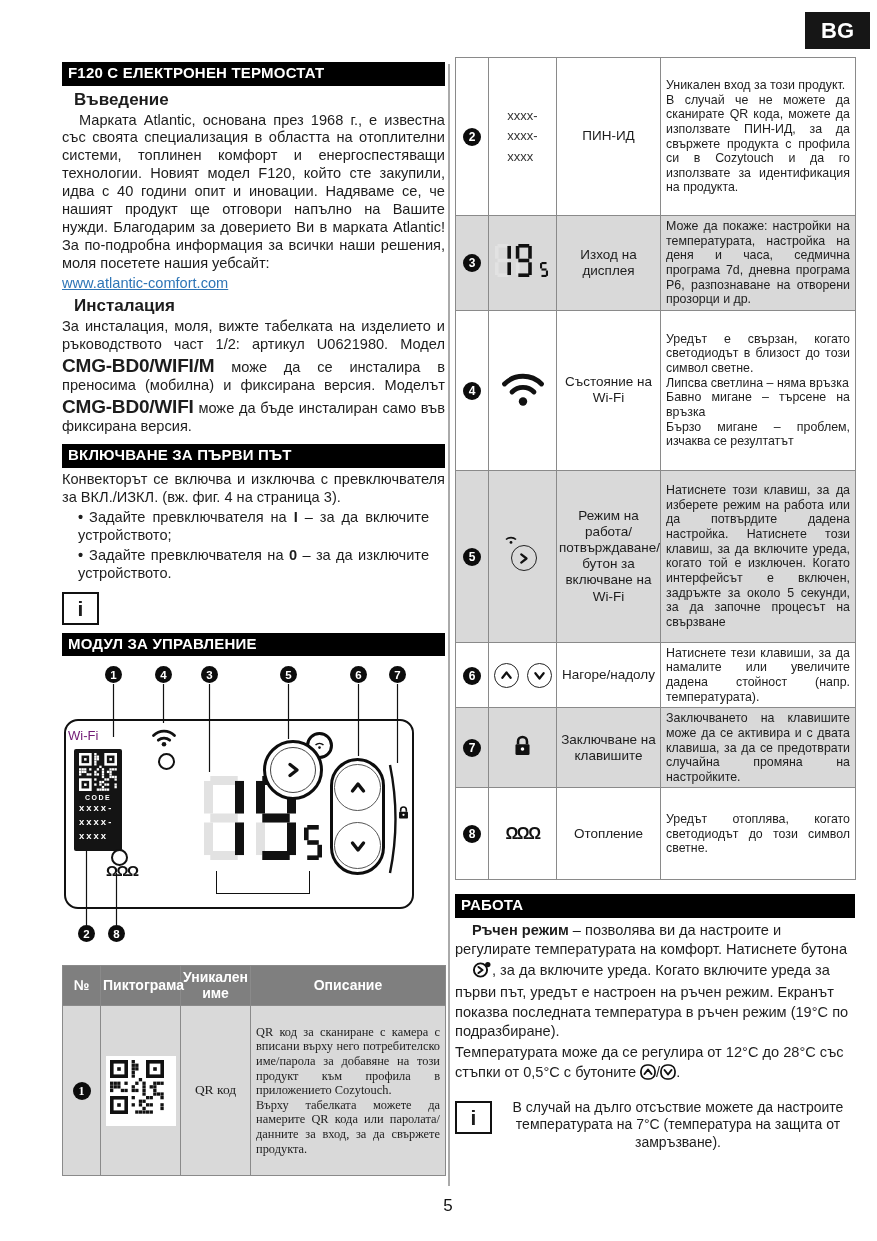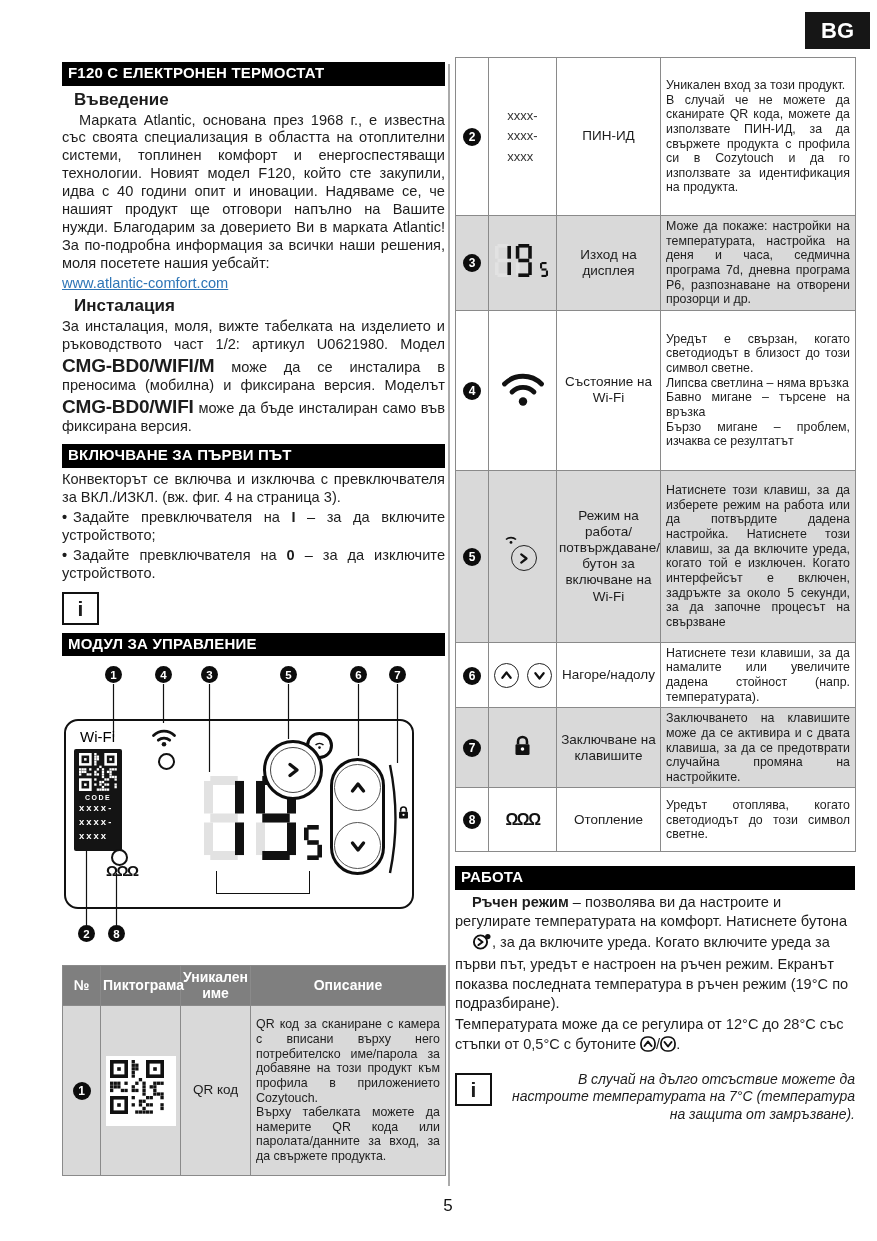--- a/index.html
+++ b/index.html
@@ -13,39 +13,39 @@
   .col-left{position:absolute;left:62px;top:62px;width:383px;}
   .col-right{position:absolute;left:455px;top:57px;width:400px;}
   
   .band{background:#000;color:#fff;font-weight:bold;font-size:15px;line-height:1.1;
         padding:3px 6px 4px;margin:0 0 3px 0;letter-spacing:.2px;}
   .subhead{font-size:17px;font-weight:bold;margin:4px 0 2px 12px;}
   p.body{font-size:14.6px;line-height:1.23;text-align:justify;margin:1px 0;}
   p.indent{text-indent:17px;}
   a.link{color:#2e75b6;text-decoration:underline;font-size:14.6px;}
   .model{font-size:19px;font-weight:bold;letter-spacing:-.2px;}
-  ul.plain{list-style:none;margin:2px 0;padding:0;}
+  ul.plain{list-style:none;margin:2px 16px;padding:0;}
   ul.plain li{font-size:14.6px;line-height:1.23;text-align:justify;margin:2px 0;}
   .bullet-dot{font-weight:bold;margin-right:6px;}
   .infobox{display:flex;gap:9px;margin:7px 0 8px 0;}
   .info-icon{flex:none;width:33px;height:29px;border:2.6px solid #111;display:flex;align-items:center;
              justify-content:center;font-weight:bold;font-size:21px;line-height:1;margin-top:2px;}
   .infobox .txt{font-size:14px;line-height:1.23;text-align:justify;}
-  .infobox .txt.ragged{text-align:right;font-style:italic;}
+  .infobox .txt.ragged{text-align:center;}
   
   .diagram{position:relative;height:300px;margin:2px 0 6px 0;}
   .co{position:absolute;width:17px;height:17px;border-radius:50%;background:#0c0c0c;color:#fff;
       font-size:11.5px;font-weight:bold;display:flex;align-items:center;justify-content:center;z-index:4;}
   .co1{left:43px;top:7px;} .co4{left:93px;top:7px;} .co3{left:139px;top:7px;}
   .co5{left:218px;top:7px;} .co6{left:288px;top:7px;} .co7{left:327px;top:7px;}
   .co2{left:16px;top:266px;} .co8{left:46px;top:266px;}
   .lines{position:absolute;left:0;top:0;z-index:2;pointer-events:none;}
   .panel{position:absolute;left:2px;top:60px;width:346px;height:186px;border:2.6px solid #111;
          border-radius:14px;background:transparent;}
-  .wifi-word{position:absolute;left:14px;top:7px;font-size:15px;color:#000000;z-index:3;}
+  .wifi-word{position:absolute;left:2px;top:7px;font-size:13px;color:#701a75;z-index:3;}
   .qr-label{position:absolute;left:8px;top:28px;width:48px;height:102px;background:#141414;
             border-radius:2px;z-index:3;display:flex;flex-direction:column;align-items:center;padding-top:4px;box-sizing:border-box;}
   .qr-label .qr-box{width:38px;height:38px;}
   .qr-label .code-word{color:#fff;font-size:7px;font-weight:bold;letter-spacing:1.5px;margin-top:3px;}
   .qr-label .code-line{color:#fff;font-size:9.5px;font-weight:bold;letter-spacing:2px;line-height:1.45;align-self:flex-start;padding-left:5px;}
   .wifi-glyph{position:absolute;left:84px;top:5px;z-index:3;}
   .led{position:absolute;border:2px solid #111;border-radius:50%;background:#fff;z-index:3;}
   .led-wifi{left:92px;top:32px;width:13px;height:13px;}
   .led-heat{left:45px;top:128px;width:13px;height:13px;}
   .heat-glyph{position:absolute;left:40px;top:141px;z-index:3;font-weight:bold;font-size:15px;
@@ -77,30 +77,30 @@
   td.c-pic{text-align:center;}
   td.c-name{text-align:center;font-size:13.5px;line-height:1.2;padding:2px;}
   td.c-desc{font-size:12.4px;line-height:1.18;text-align:justify;padding:3px 5px;}
   .pre{white-space:pre-line;}
   tr.gray td{background:#d9d9d9;}
   tr.white td{background:#fff;}
   .num-badge{display:inline-flex;width:18px;height:18px;border-radius:50%;background:#0c0c0c;color:#fff;
              font-size:12px;font-weight:bold;align-items:center;justify-content:center;}
   
   .t-left col.c1{width:38px;} .t-left col.c2{width:80px;} .t-left col.c3{width:70px;} .t-left col.c4{width:195px;}
-  .t-left td{height:170px;}
+  .t-left td{height:170px;font-family:Liberation Serif, serif;}
   
   .t-right col.c1{width:33px;} .t-right col.c2{width:68px;} .t-right col.c3{width:104px;} .t-right col.c4{width:195px;}
   .t-right tr:nth-child(1) td{height:158px;margin-left:8px;}
   .t-right tr:nth-child(2) td{height:72px;}
   .t-right tr:nth-child(3) td{height:160px;}
   .t-right tr:nth-child(4) td{height:172px;}
   .t-right tr:nth-child(5) td{height:62px;}
   .t-right tr:nth-child(6) td{height:80px;}
-  .t-right tr:nth-child(7) td{height:64px;}
+  .t-right tr:nth-child(7) td{height:92px;}
   .pin-text{font-size:13px;color:#333;text-align:left;display:inline-block;line-height:1.55;}
   .qr-white{display:inline-block;width:62px;height:62px;background:#fff;padding:4px;}
   .mini-display{display:inline-flex;align-items:flex-end;gap:3px;}
   .mode-pic{position:relative;width:42px;height:40px;display:inline-block;}
   .mode-pic .tinywifi{position:absolute;left:2px;top:0;}
   .mode-pic .circ{position:absolute;left:9px;top:11px;width:26px;height:26px;border:1.6px solid #222;
                   border-radius:50%;display:flex;align-items:center;justify-content:center;box-sizing:border-box;}
   .ud-pic{display:inline-flex;gap:8px;}
   .ud-pic .circ{width:25px;height:25px;border:1.4px solid #222;border-radius:50%;display:inline-flex;
                 align-items:center;justify-content:center;box-sizing:border-box;}

